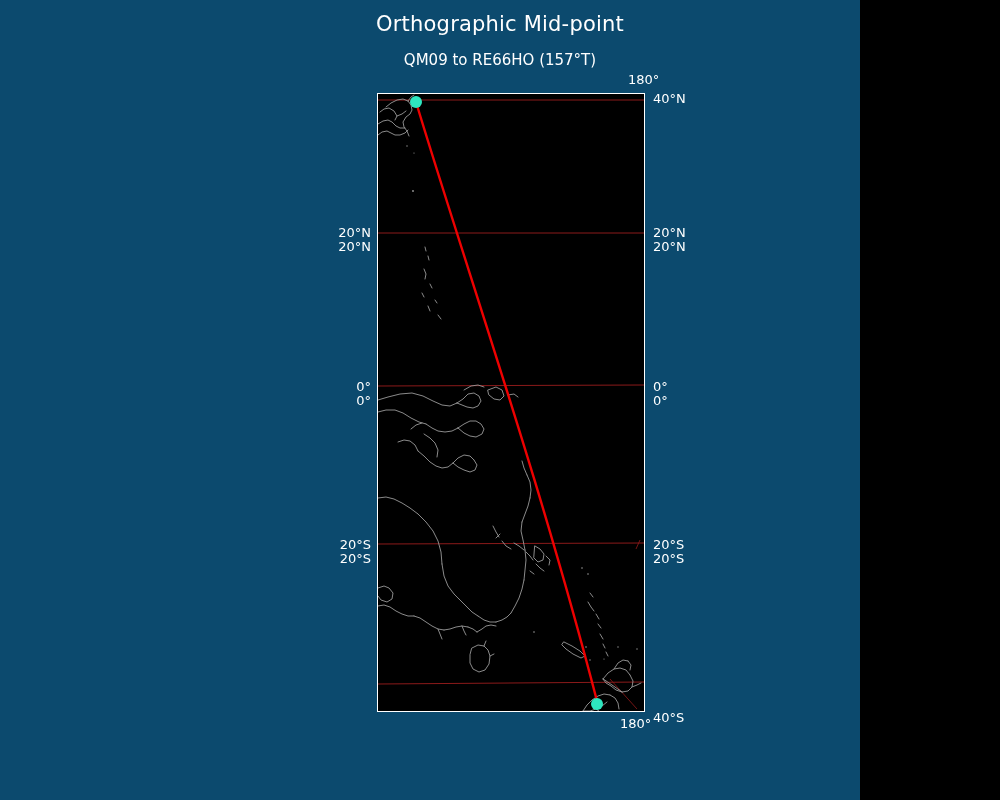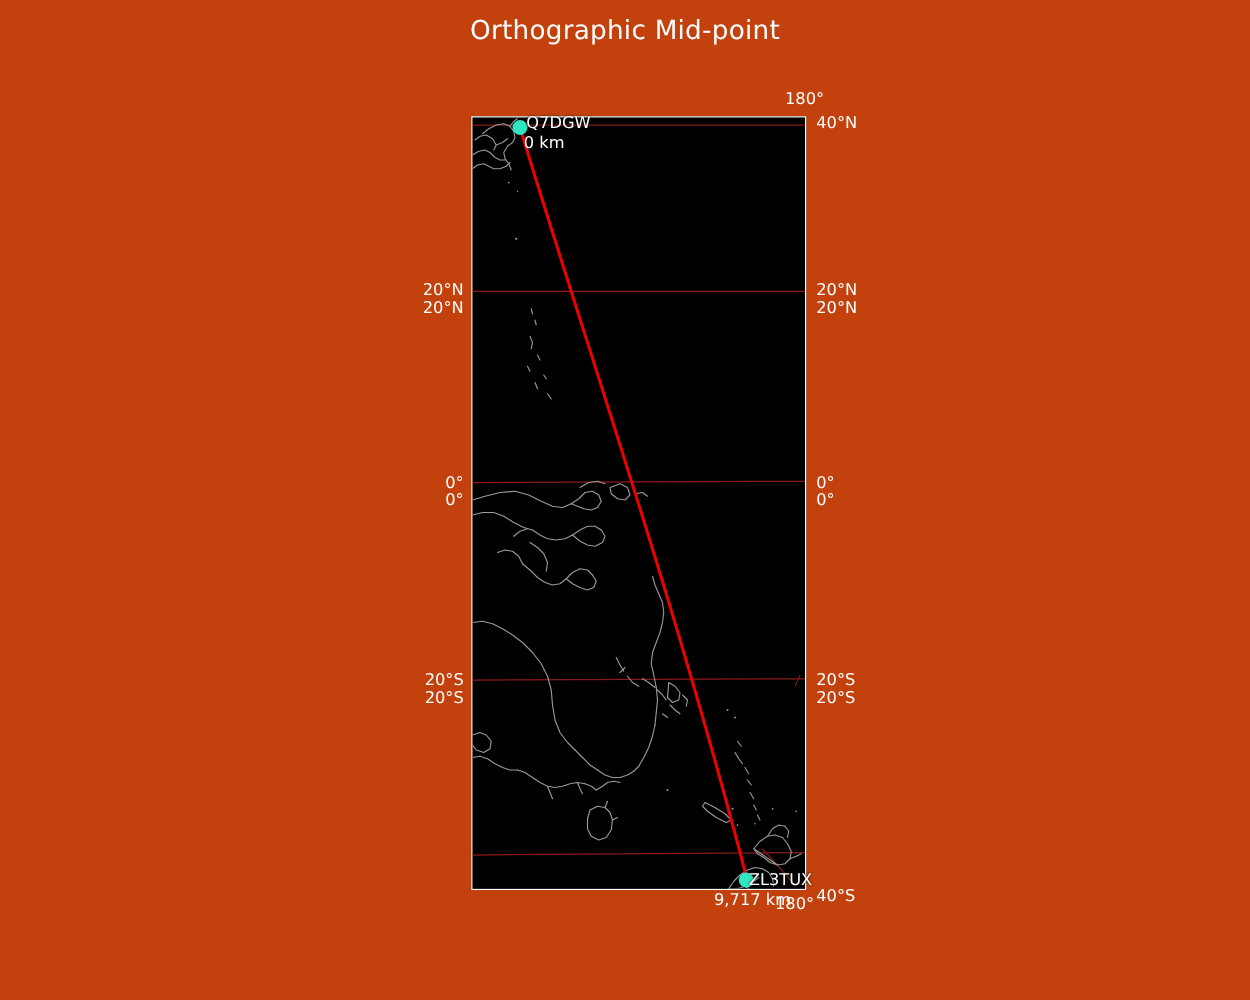--- a/index.html
+++ b/index.html
@@ -11,23 +11,23 @@
     width: 1000px;
     height: 800px;
     overflow: hidden;
     font-family: "DejaVu Sans", sans-serif;
     color: #ffffff;
     position: relative;
   }
   #figure {
     position: absolute;
     left: 0; top: 0;
-    width: 1000px;
+    width: 860px;
     height: 800px;
-    background: #c2410c;
+    background: #0c4a6e;
   }
   .title {
     position: absolute;
     left: 0;
     top: 12px;
     width: 1000px;
     text-align: center;
     font-size: 21px;
     color: #ffffff;
     letter-spacing: 0.2px;
@@ -101,20 +101,21 @@
     white-space: nowrap;
   }
 </style>
 </head>
 <body>
 
 <div id="figure">
 
   <div class="title">Orthographic Mid-point</div>
 
+  <div class="subtitle">QM09 to RE66HO (157°T)</div>
 
   <div class="lon-top" style="left:628px; top:72px;">180°</div>
 
   <div id="map-axes">
     <svg id="map-svg" width="266" height="617" viewBox="0 0 266 617" xmlns="http://www.w3.org/2000/svg">
 
       <rect x="0" y="0" width="266" height="617" fill="#000000"></rect>
 
       <g stroke="#8b1a1a" stroke-width="1" fill="none">
         <line x1="0" y1="6" x2="266" y2="6"></line>
@@ -242,27 +243,20 @@
 
       <g>
         <path d="M38,8 C90,180 160,380 219,607" stroke="#ee0000" stroke-width="2.4" fill="none"></path>
       </g>
 
       <circle cx="38" cy="8" r="6" fill="#2ee6c0"></circle>
       <circle cx="219" cy="610" r="6" fill="#2ee6c0"></circle>
     </svg>
   </div>
 
-  <div id="annot-layer">
-    <div class="station-label" style="left:44px; top:-2px;">Q7DGW</div>
-    <div class="dist-label" style="left:42px; top:14px;">0 km</div>
-
-    <div class="station-label" style="left:222px; top:604px;">ZL3TUX</div>
-    <div class="dist-label" style="left:225px; top:620px; transform:translateX(-50%);">9,717 km</div>
-  </div>
 
   <div class="tick left" style="left:295px; top:225px; width:76px;">20°N</div>
   <div class="tick left" style="left:295px; top:239px; width:76px;">20°N</div>
 
   <div class="tick left" style="left:295px; top:379px; width:76px;">0°</div>
   <div class="tick left" style="left:295px; top:393px; width:76px;">0°</div>
 
   <div class="tick left" style="left:295px; top:537px; width:76px;">20°S</div>
   <div class="tick left" style="left:295px; top:551px; width:76px;">20°S</div>
 

